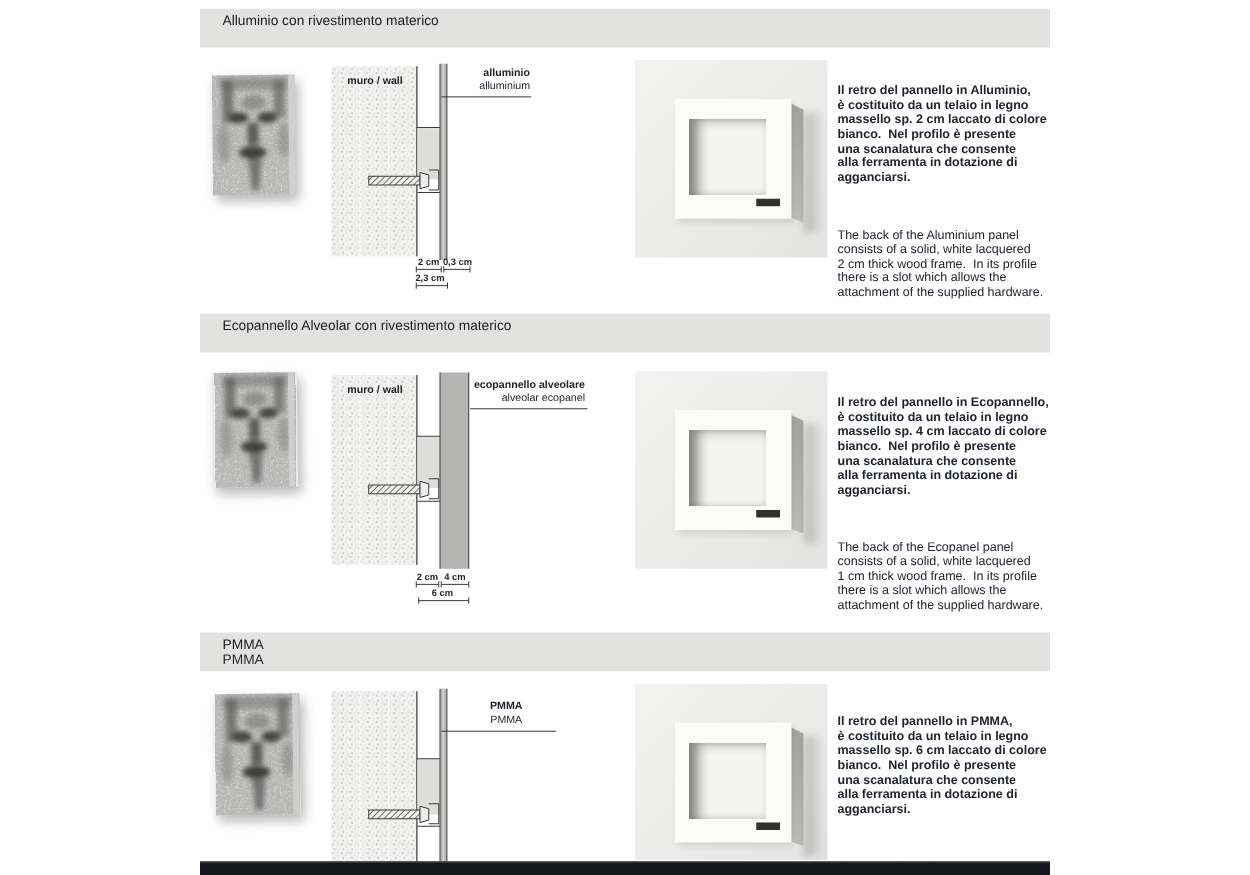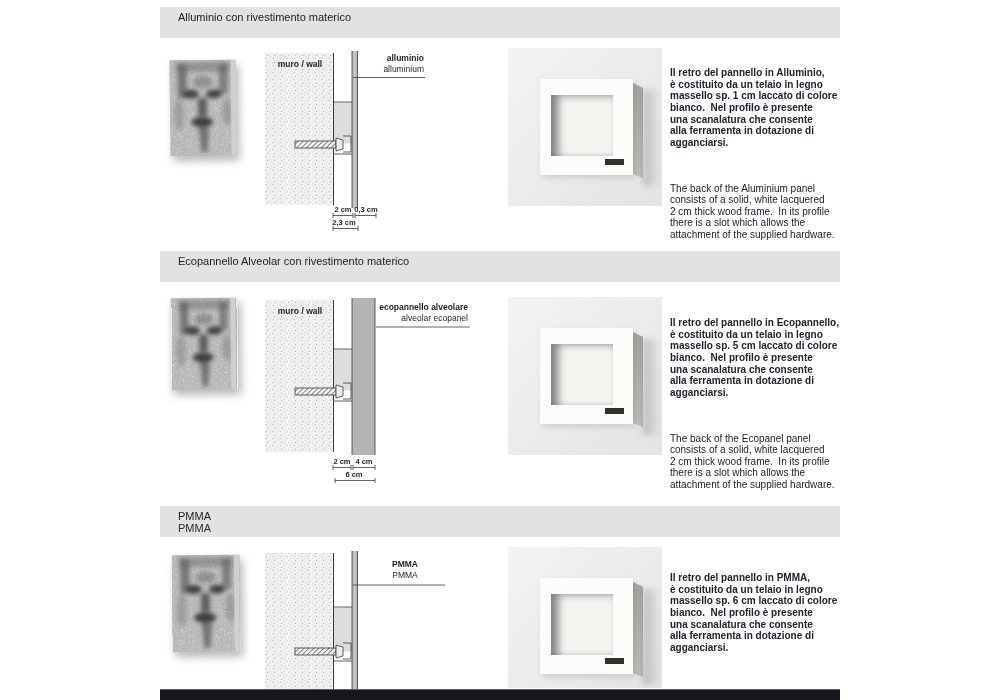--- a/index.html
+++ b/index.html
@@ -173,21 +173,21 @@
   <div class="frame-shadow"></div>
   <div class="frame">
     <div class="opening"></div>
     <div class="tag"></div>
   </div>
 </div>
 
 <div class="desc" style="top:44px">
   <div class="it">Il retro del pannello in Alluminio,
 è costituito da un telaio in legno
-massello sp. 1 cm laccato di colore
+massello sp. 2 cm laccato di colore
 bianco.  Nel profilo è presente
 una scanalatura che consente
 alla ferramenta in dotazione di
 agganciarsi.</div>
   <div class="en">The back of the Aluminium panel
 consists of a solid, white lacquered
 2 cm thick wood frame.  In its profile
 there is a slot which allows the
 attachment of the supplied hardware.</div>
 </div>
@@ -266,28 +266,28 @@
   <div class="frame-shadow"></div>
   <div class="frame">
     <div class="opening"></div>
     <div class="tag"></div>
   </div>
 </div>
 
 <div class="desc" style="top:294px">
   <div class="it">Il retro del pannello in Ecopannello,
 è costituito da un telaio in legno
-massello sp. 5 cm laccato di colore
+massello sp. 4 cm laccato di colore
 bianco.  Nel profilo è presente
 una scanalatura che consente
 alla ferramenta in dotazione di
 agganciarsi.</div>
   <div class="en">The back of the Ecopanel panel
 consists of a solid, white lacquered
-2 cm thick wood frame.  In its profile
+1 cm thick wood frame.  In its profile
 there is a slot which allows the
 attachment of the supplied hardware.</div>
 </div>
 
 <div class="section-header" style="top:506px">
   <div class="h-it">PMMA</div>
   <div class="h-en">PMMA</div>
 </div>
 
 <svg class="art" style="left:172px;top:555px" width="68" height="97" viewBox="0 0 66 96">

